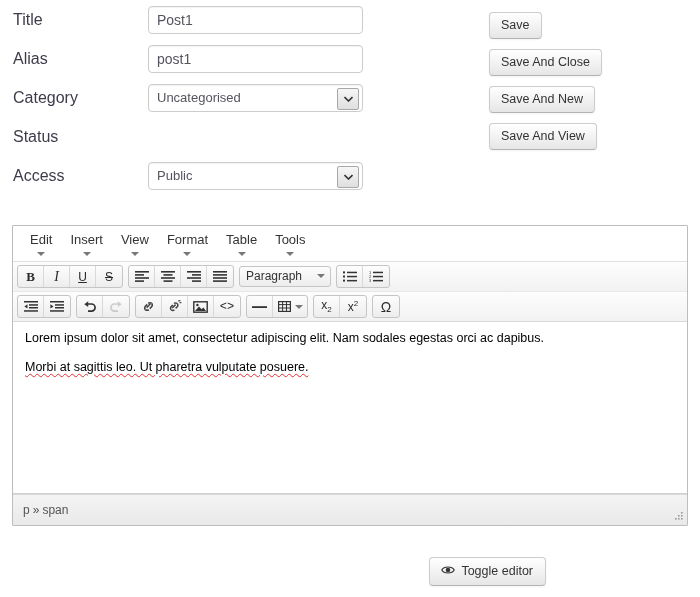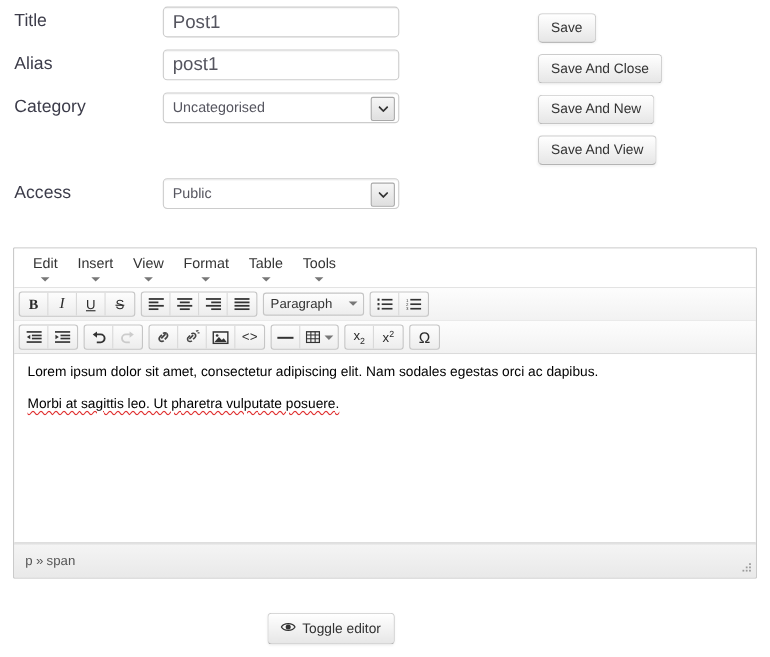--- a/index.html
+++ b/index.html
@@ -46,21 +46,21 @@
   }
   input.text-field {
     width: 215px;
     height: 28px;
     box-sizing: border-box;
     border: 1px solid #cccccc;
     border-radius: 4px;
     background: #ffffff;
     padding: 0 8px;
     font-family: "Liberation Sans", sans-serif;
-    font-size: 17px;
+    font-size: 14px;
     color: #55555f;
     outline: none;
     box-shadow: inset 0 1px 1px rgba(0,0,0,0.055);
   }
   .select-box {
     position: relative;
     width: 215px;
     height: 28px;
     box-sizing: border-box;
     border: 1px solid #cccccc;
@@ -250,22 +250,21 @@
     cursor: se-resize;
   }
 
   
   .toggle-row {
     position: absolute;
     left: 0;
     top: 557px;
     width: 546px;
     display: flex;
-    justify-content: center;
-    padding-left: 28px;
+    justify-content: flex-end;
   }
   button.toggle-btn {
     display: flex;
     align-items: center;
     gap: 6px;
     font-family: "Liberation Sans", sans-serif;
     font-size: 12.5px;
     color: #333333;
     background: linear-gradient(to bottom, #ffffff 0%, #e6e6e6 100%);
     border: 1px solid #cccccc;
@@ -306,20 +305,21 @@
           <span class="select-arrow">
             <svg width="9" height="6" viewBox="0 0 9 6">
                 <path d="M0.5 1 L4.5 5 L8.5 1" fill="none" stroke="#333" stroke-width="1.6"></path>
               </svg>
           </span>
         </div>
       </div>
     </div>
 
     <div class="form-row">
+      <div class="form-label">Status</div>
     </div>
 
     <div class="form-row">
       <div class="form-label">Access</div>
       <div class="field-wrap">
         <div class="select-box">
           <span class="select-value">Public</span>
           <span class="select-arrow">
             <svg width="9" height="6" viewBox="0 0 9 6">
                 <path d="M0.5 1 L4.5 5 L8.5 1" fill="none" stroke="#333" stroke-width="1.6"></path>

